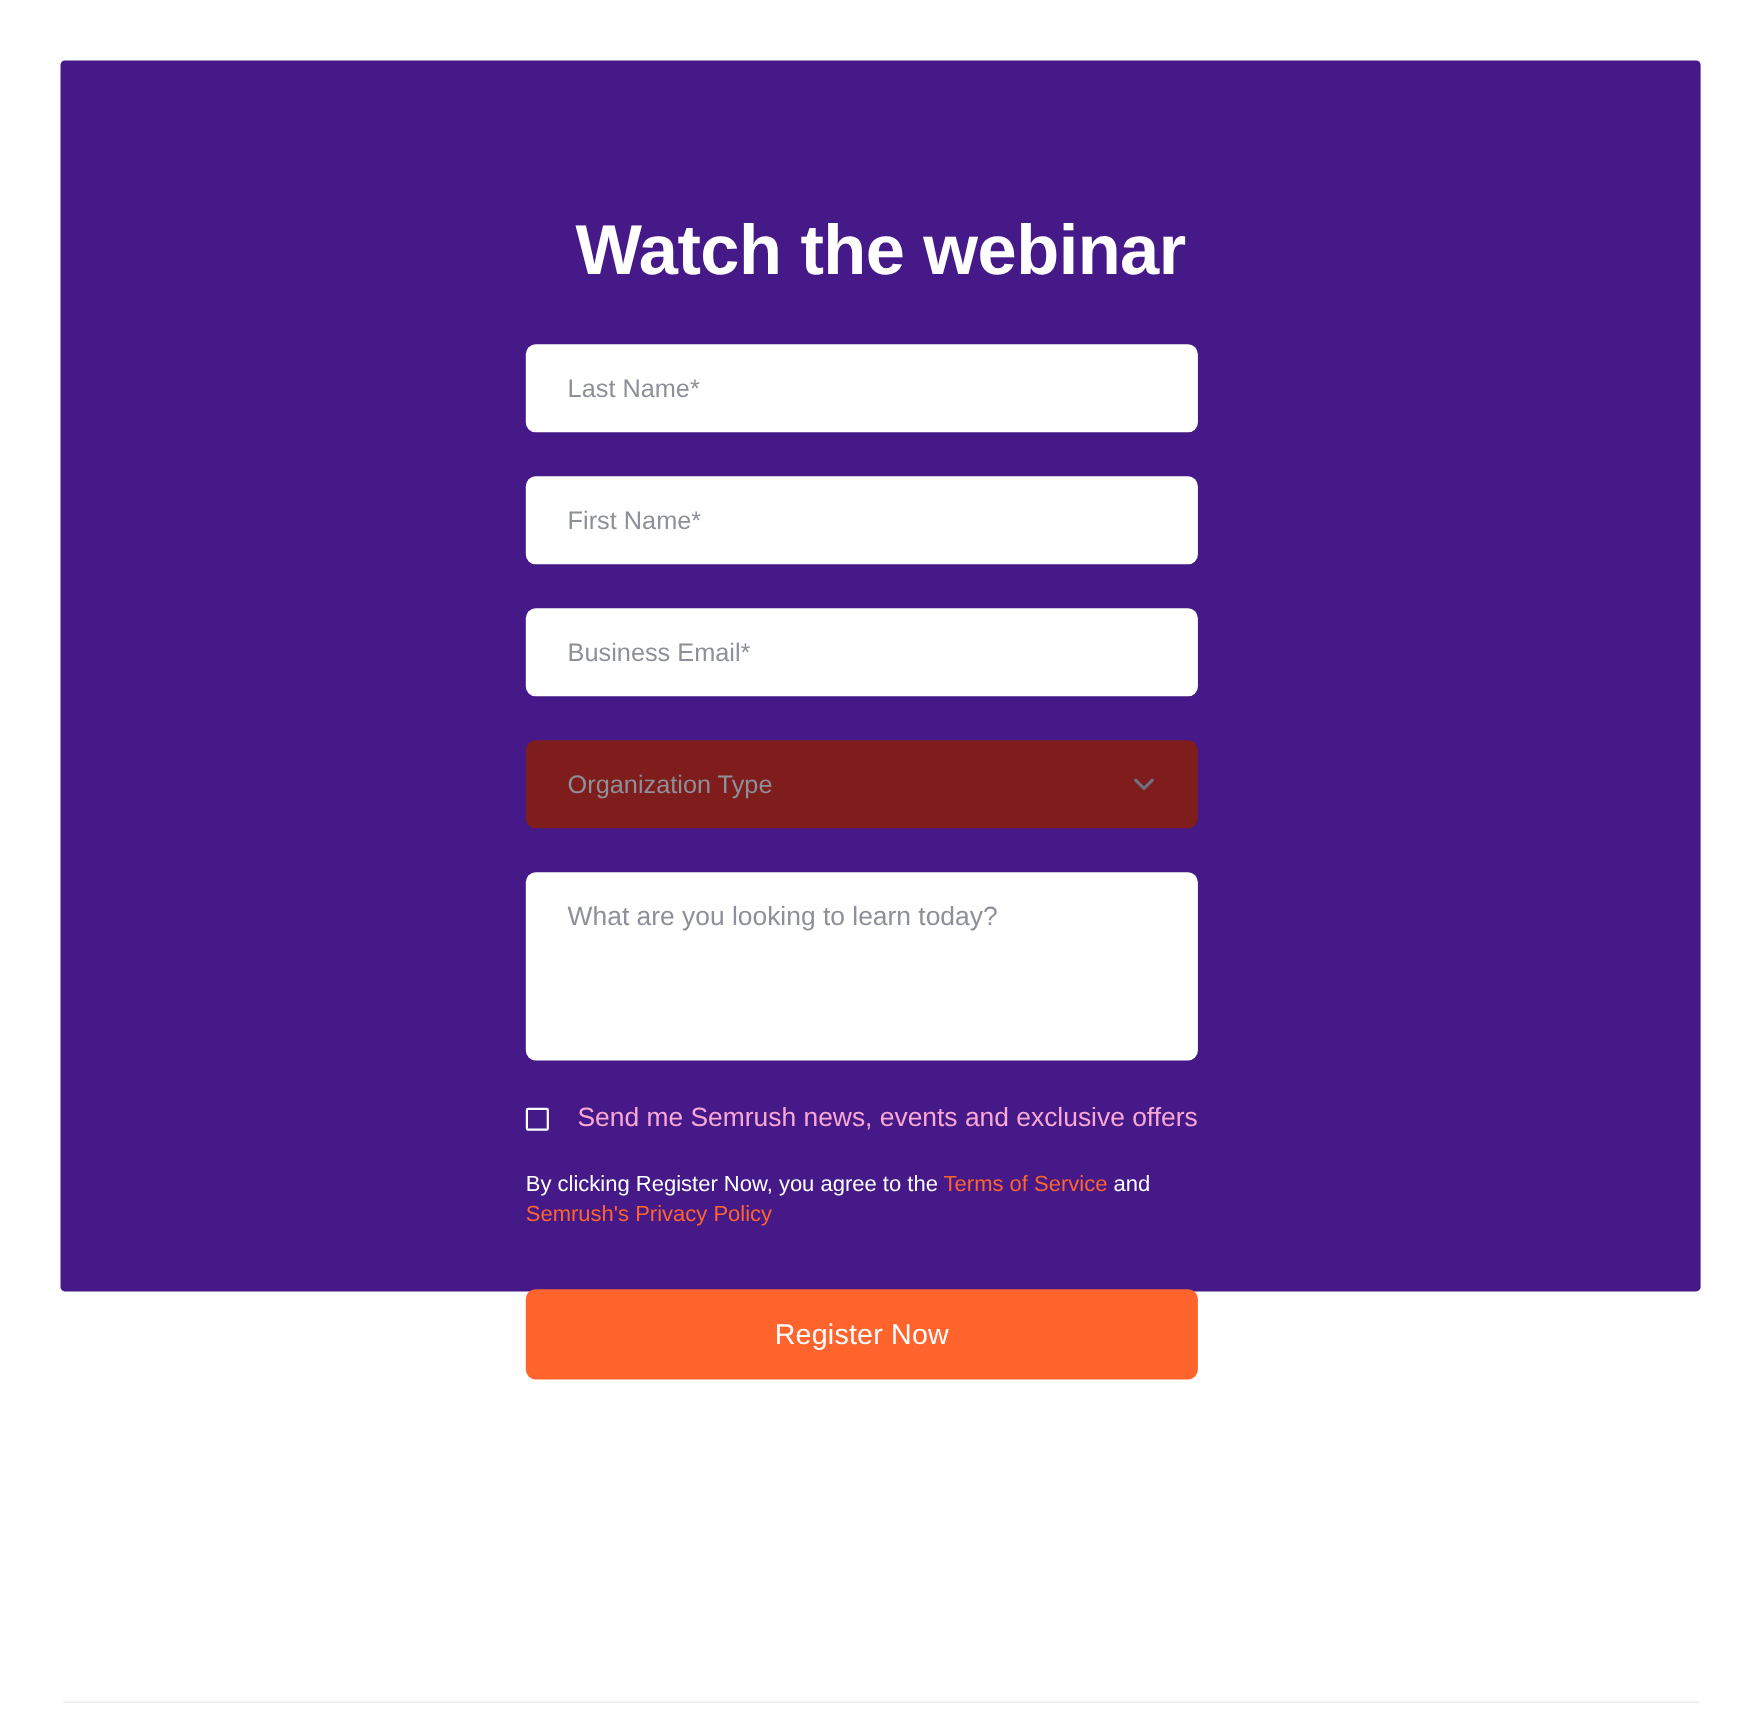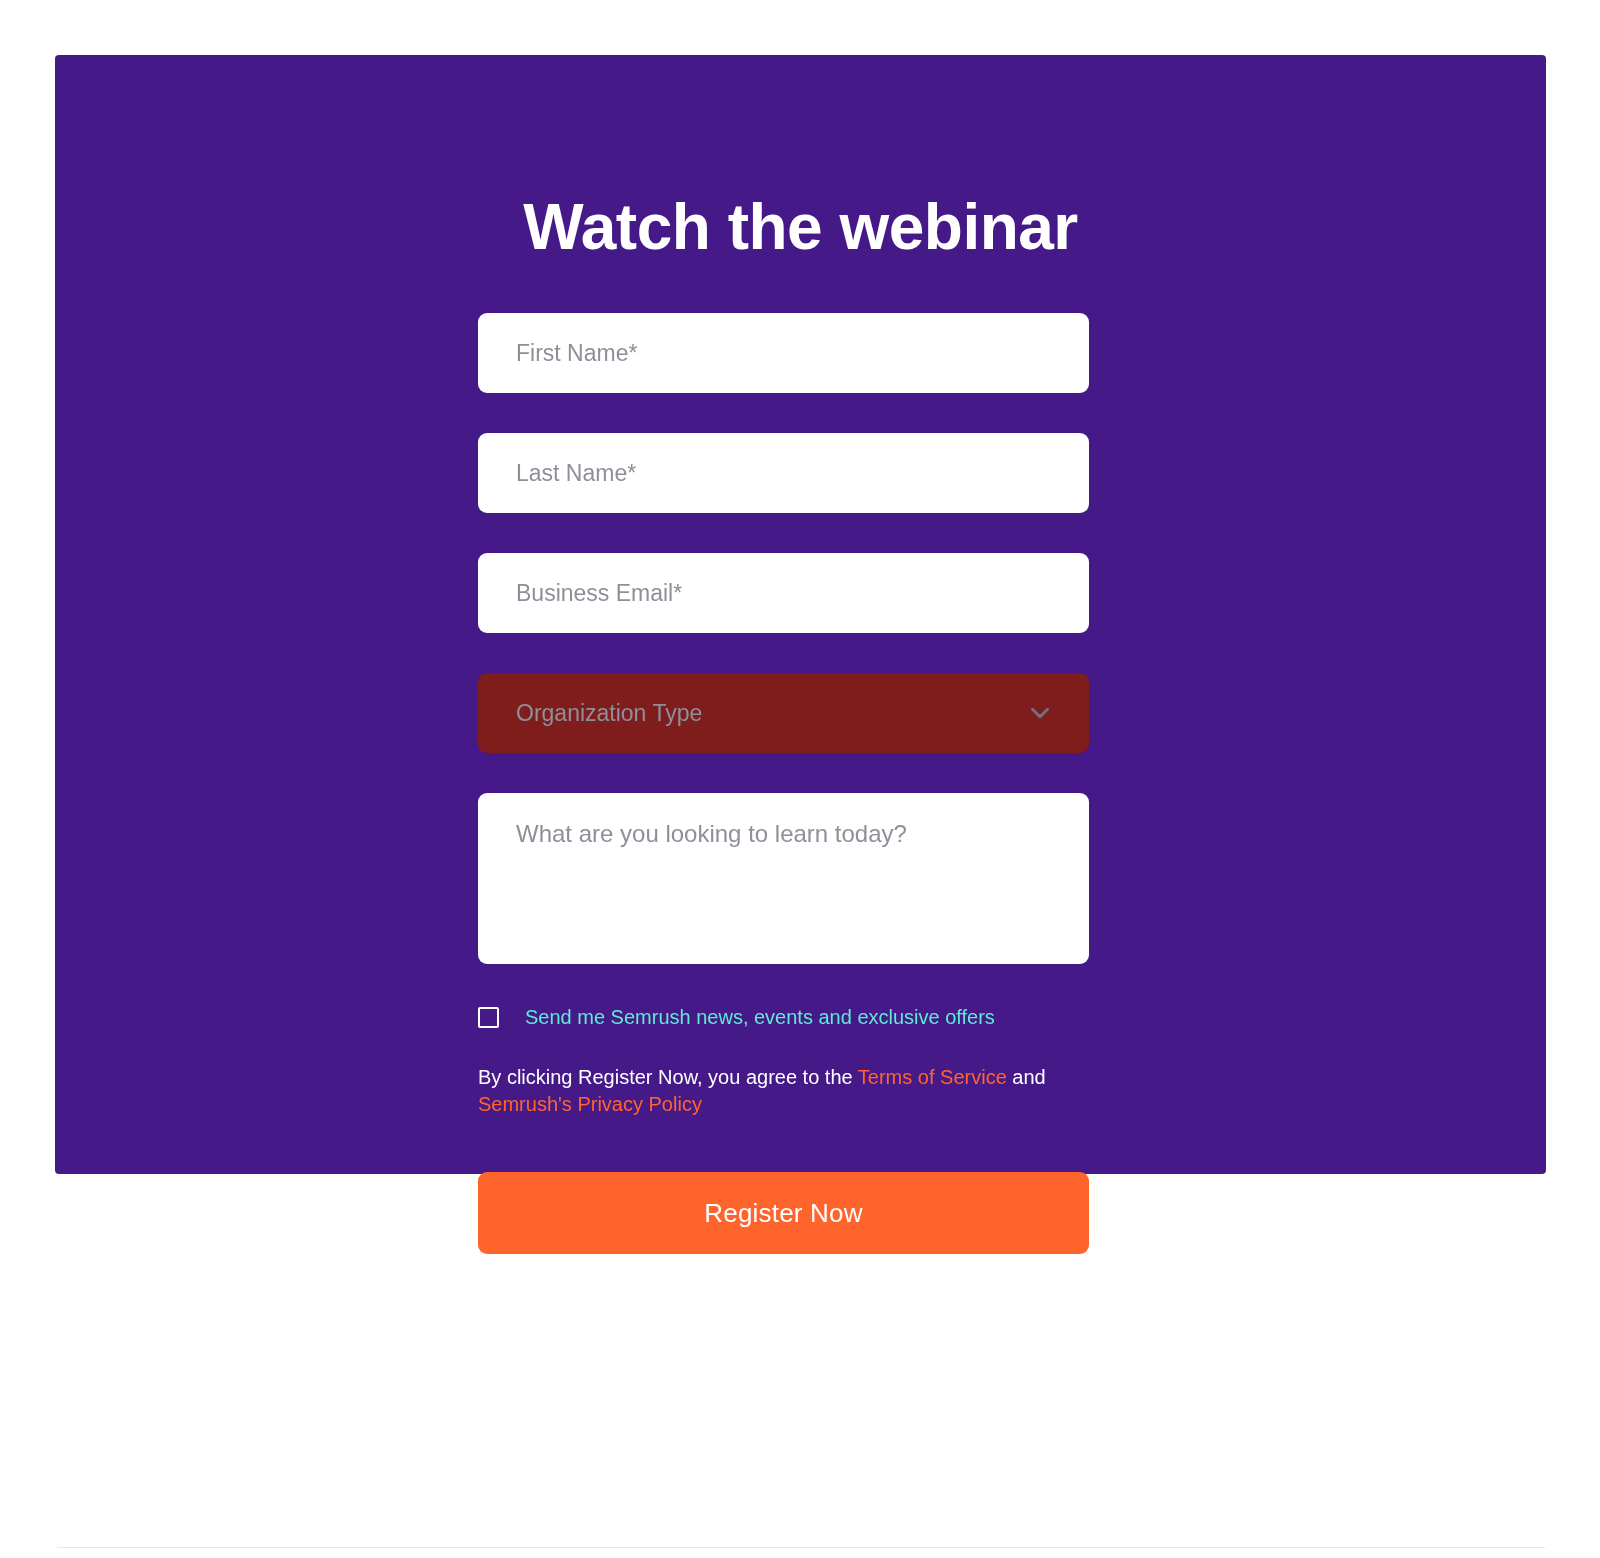--- a/index.html
+++ b/index.html
@@ -136,22 +136,22 @@
     height: 21px;
     border: 2px solid #ffffff;
     border-radius: 2px;
     background: transparent;
     box-sizing: border-box;
     flex: 0 0 auto;
     cursor: pointer;
   }
   .checkbox-label {
     margin-left: 26px;
-    color: #5eead4;
-    font-size: 20px;
+    color: #f9a8d4;
+    font-size: 24px;
     line-height: 26px;
     font-family: "Liberation Sans", sans-serif;
   }
 
   
   .legal {
     margin-top: 34px;
     color: #ffffff;
     font-size: 20px;
     line-height: 27px;
@@ -194,23 +194,23 @@
 <body>
 
 <div class="page">
 
   <div class="promo-card">
 
     <div class="card-title">Watch the webinar</div>
 
     <form class="form">
 
+      <input class="field" type="text" placeholder="Last Name*" style="">
+
       <input class="field" type="text" placeholder="First Name*" style="">
-
-      <input class="field" type="text" placeholder="Last Name*" style="">
 
       <input class="field" type="text" placeholder="Business Email*" style="">
 
       <div class="select-wrap">
         <div class="select-field">
           <span>Organization Type</span>
         </div>
         <svg class="chevron" viewBox="0 0 24 24" fill="none">
           <path d="M5 8.5 L12 15.5 L19 8.5" stroke="#6f7283" stroke-width="2.6" stroke-linecap="round" stroke-linejoin="round"></path>
         </svg>

